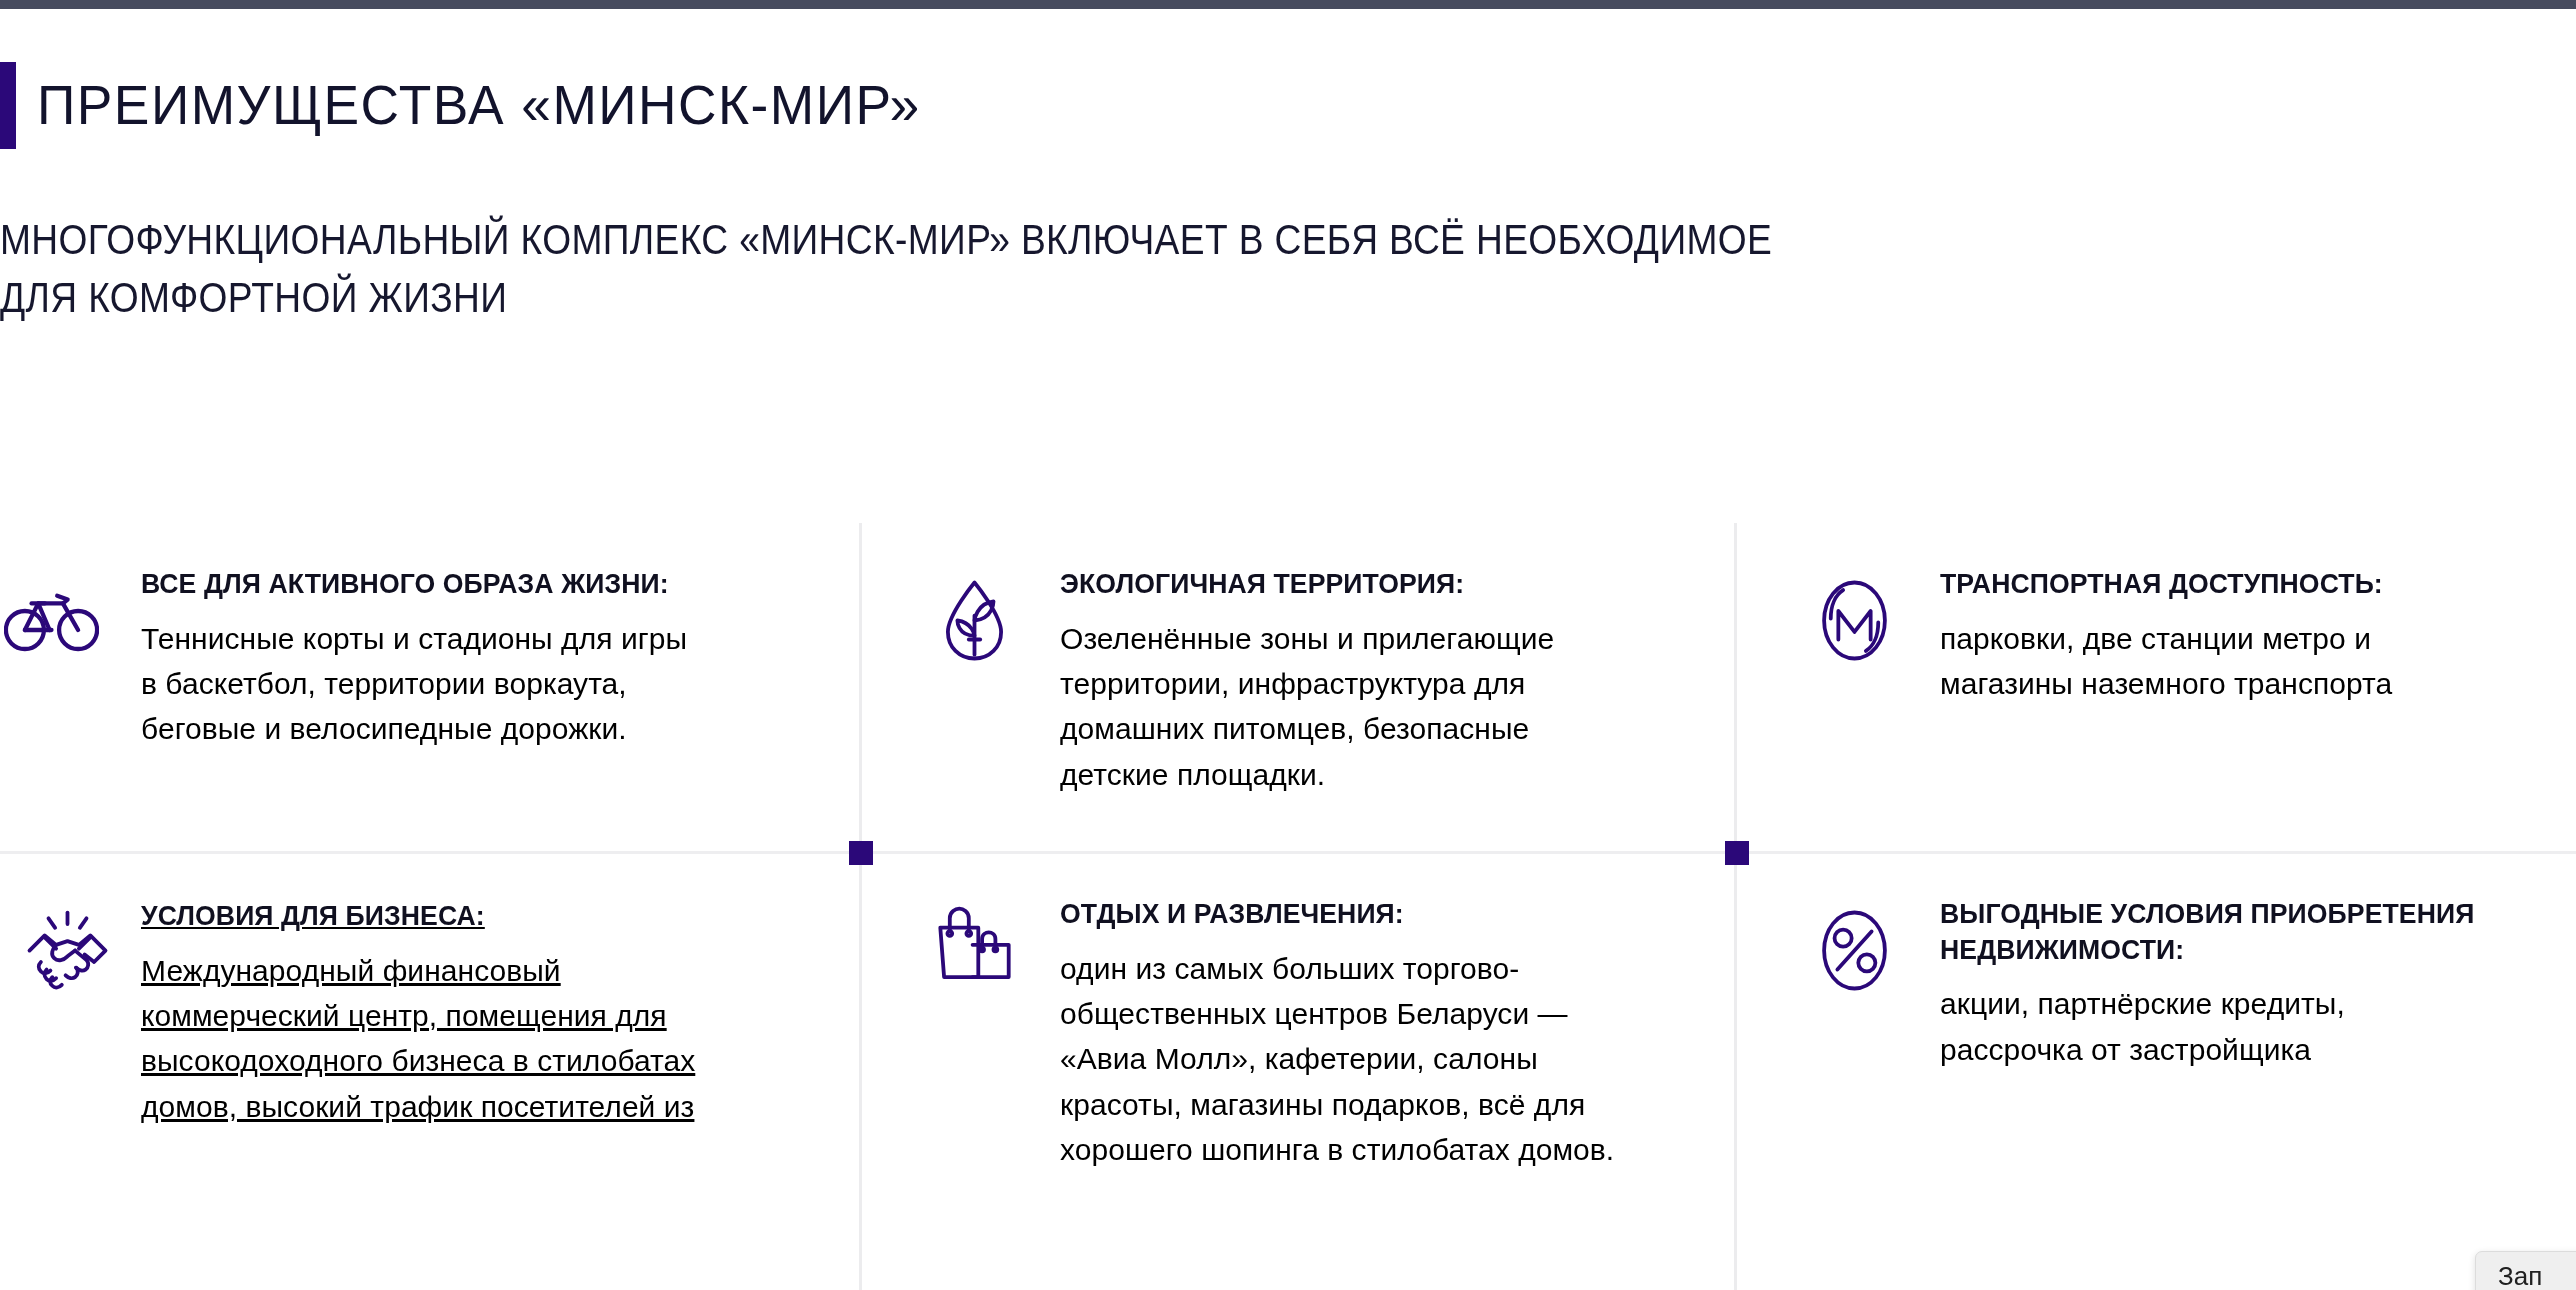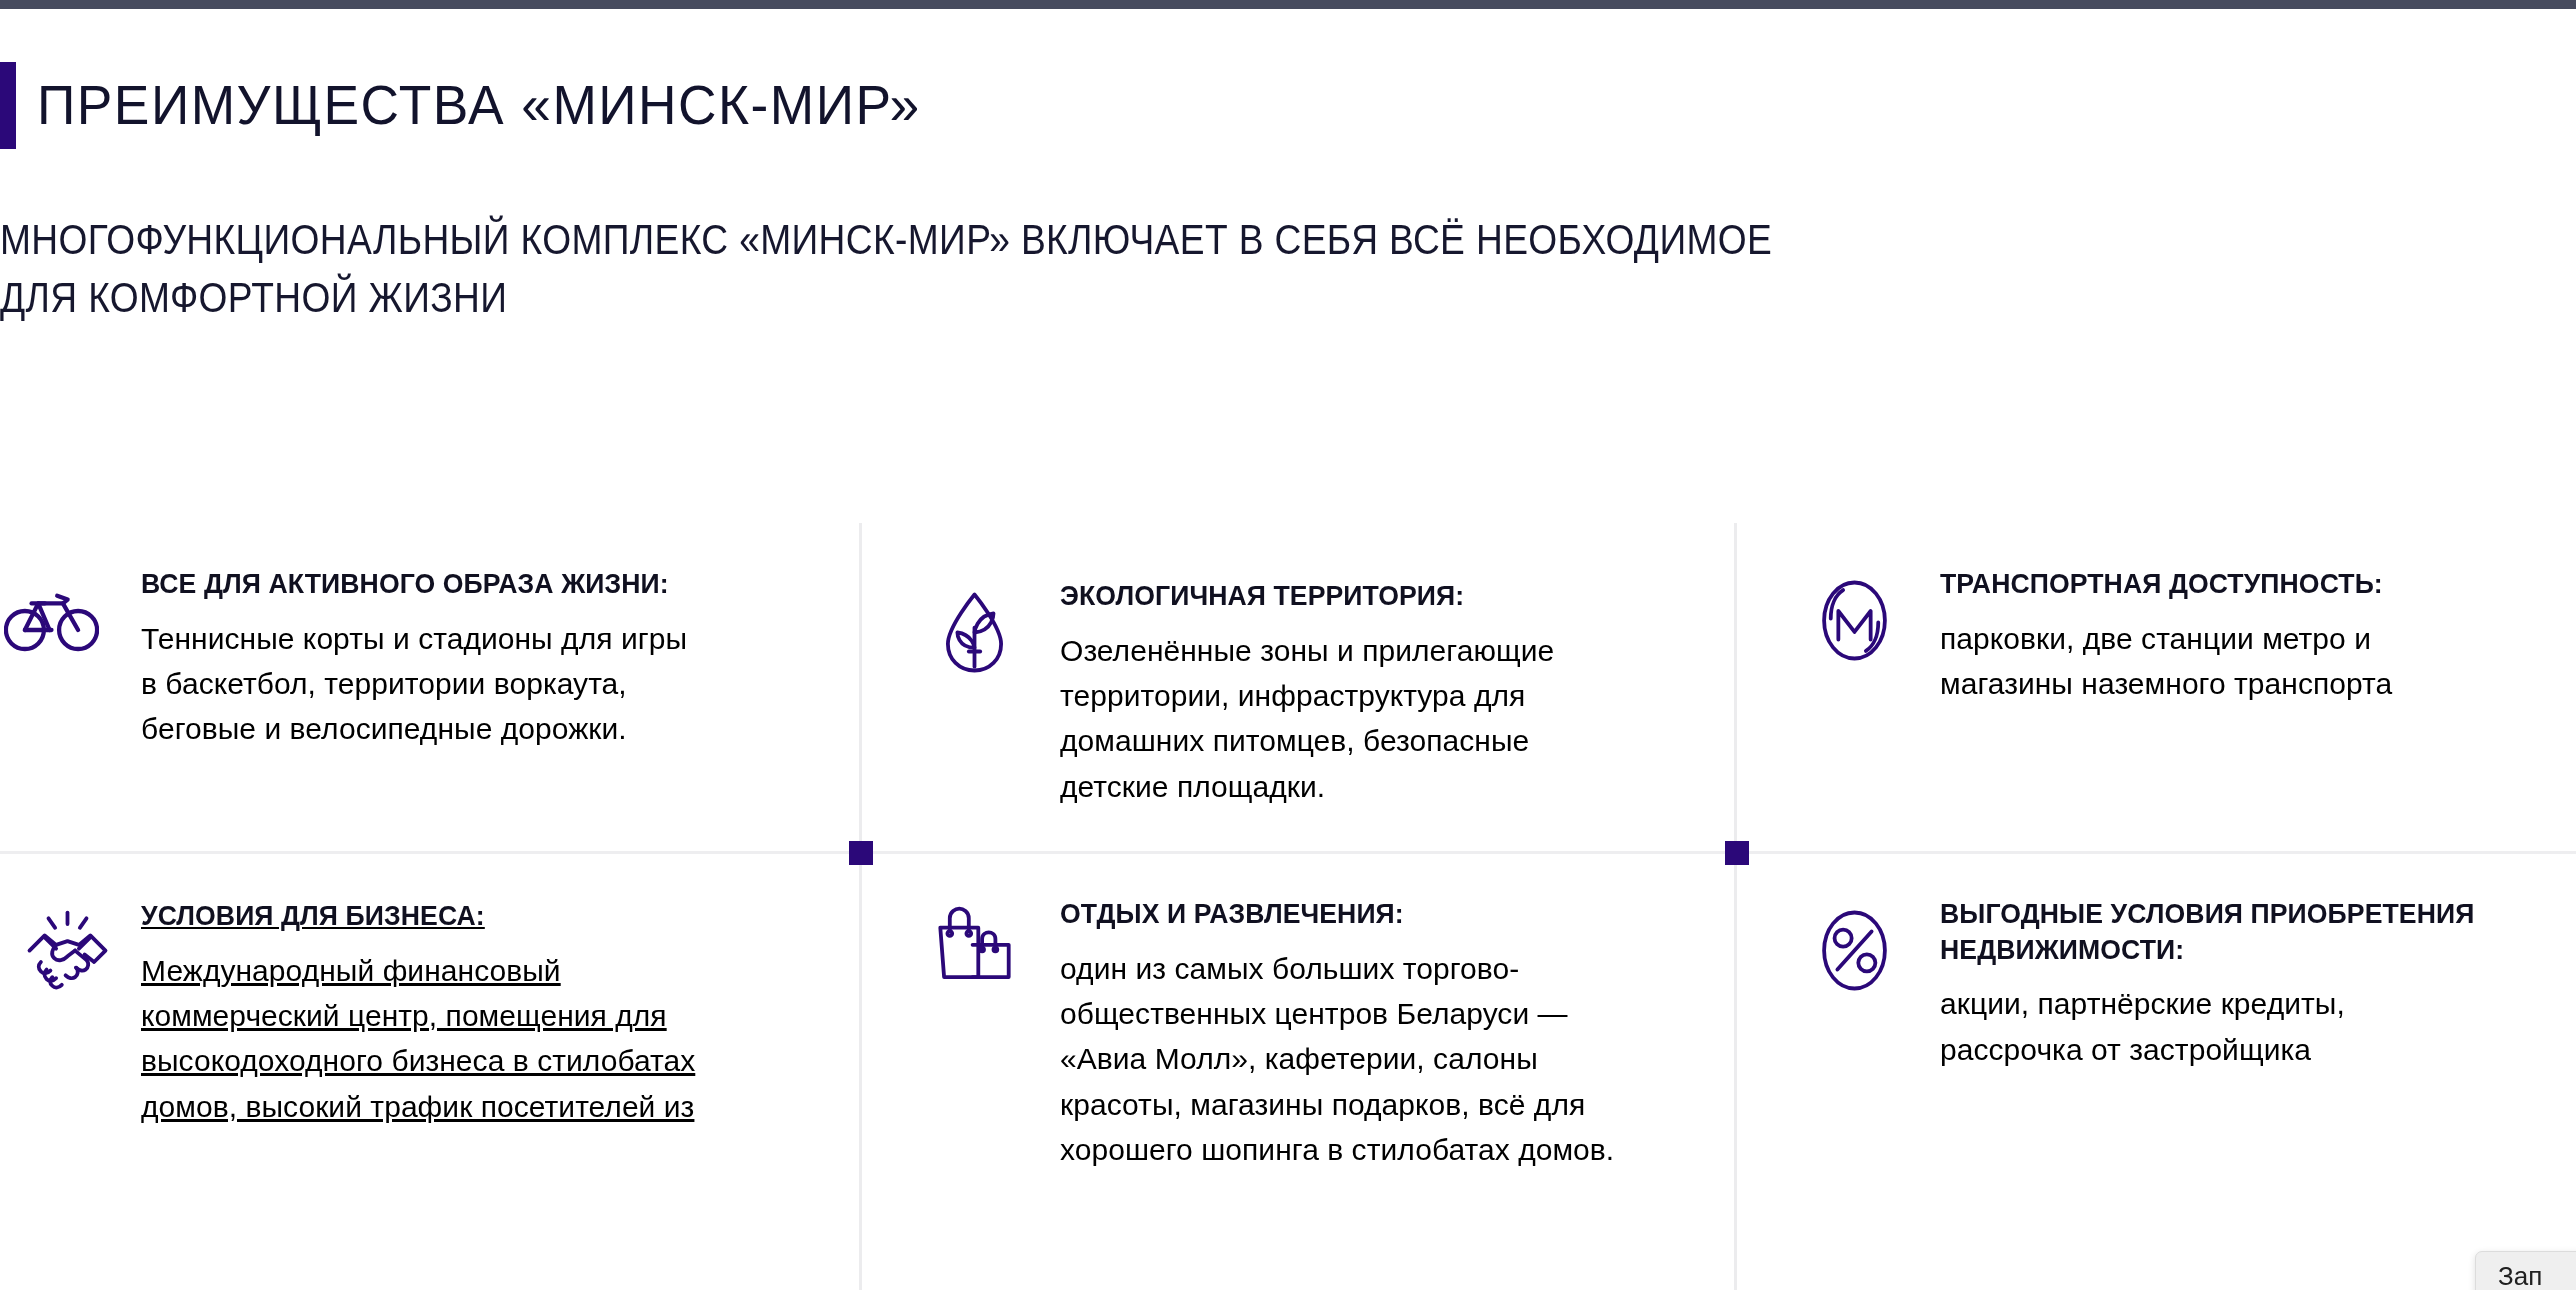--- a/index.html
+++ b/index.html
@@ -131,21 +131,21 @@
   .node.n2 { left: 1725px; }
 
   
   .card {
     position: absolute;
     display: flex;
     align-items: flex-start;
     padding-left: 32px;
   }
   .card.c1 { left: 0px;    top: 44px;  width: 832px; }
-  .card.c2 { left: 875px;  top: 56px;  width: 832px; }
+  .card.c2 { left: 875px;  top: 44px;  width: 832px; }
   .card.c3 { left: 1750px; top: 44px;  width: 822px; }
   .card.c4 { left: 0px;    top: 376px; width: 832px; text-decoration: underline; }
   .card.c5 { left: 875px;  top: 374px; width: 832px; }
   .card.c6 { left: 1750px; top: 374px; width: 822px; }
 
   .card-icon {
     flex: 0 0 auto;
     width: 95px;
     height: 95px;
     margin-top: 6px;

